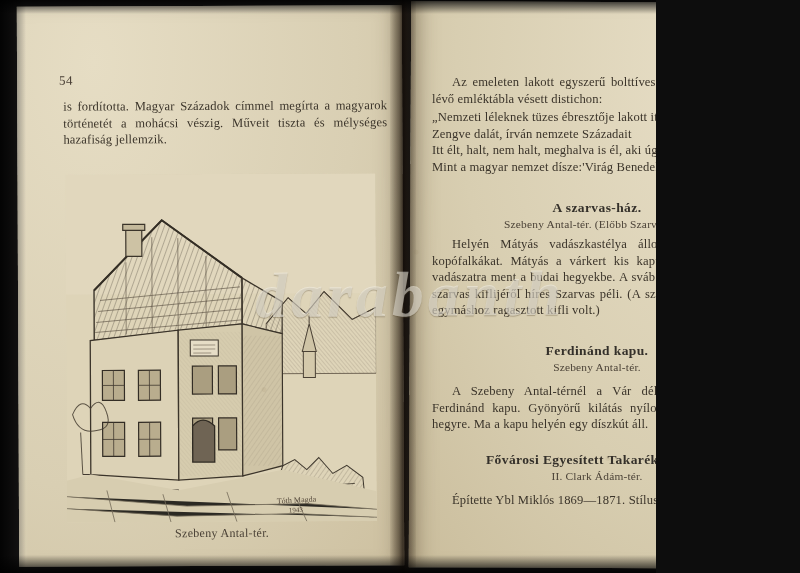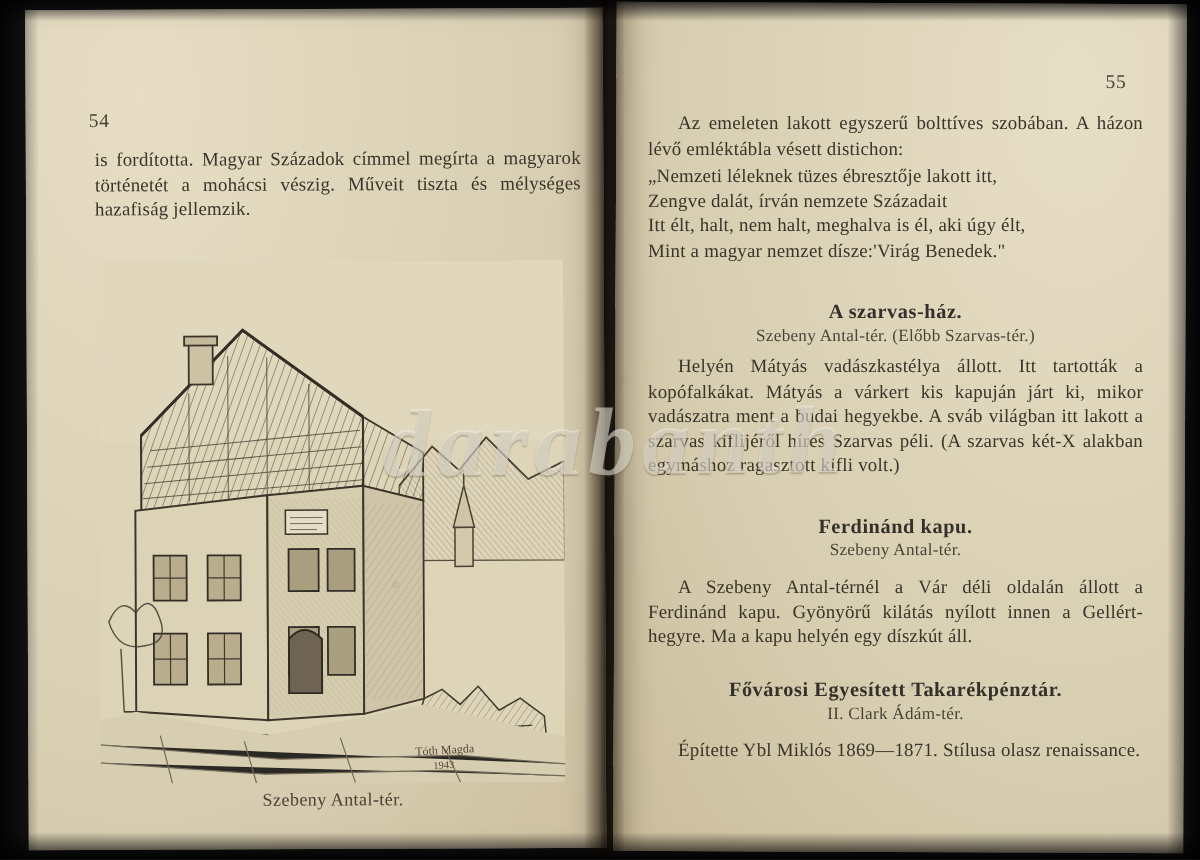--- a/index.html
+++ b/index.html
@@ -2,21 +2,21 @@
 <html><head>
 <meta charset="utf-8">
 <style>
   html, body {
     margin: 0;
     padding: 0;
     background: #0d0d0d;
   }
   #page {
     position: relative;
-    width: 800px;
+    width: 656px;
     height: 573px;
     overflow: hidden;
     background: #1b1b1b;
     font-family: "Liberation Serif", serif;
   }
 
   
   .book {
     position: absolute;
     left: 0; top: 0;

